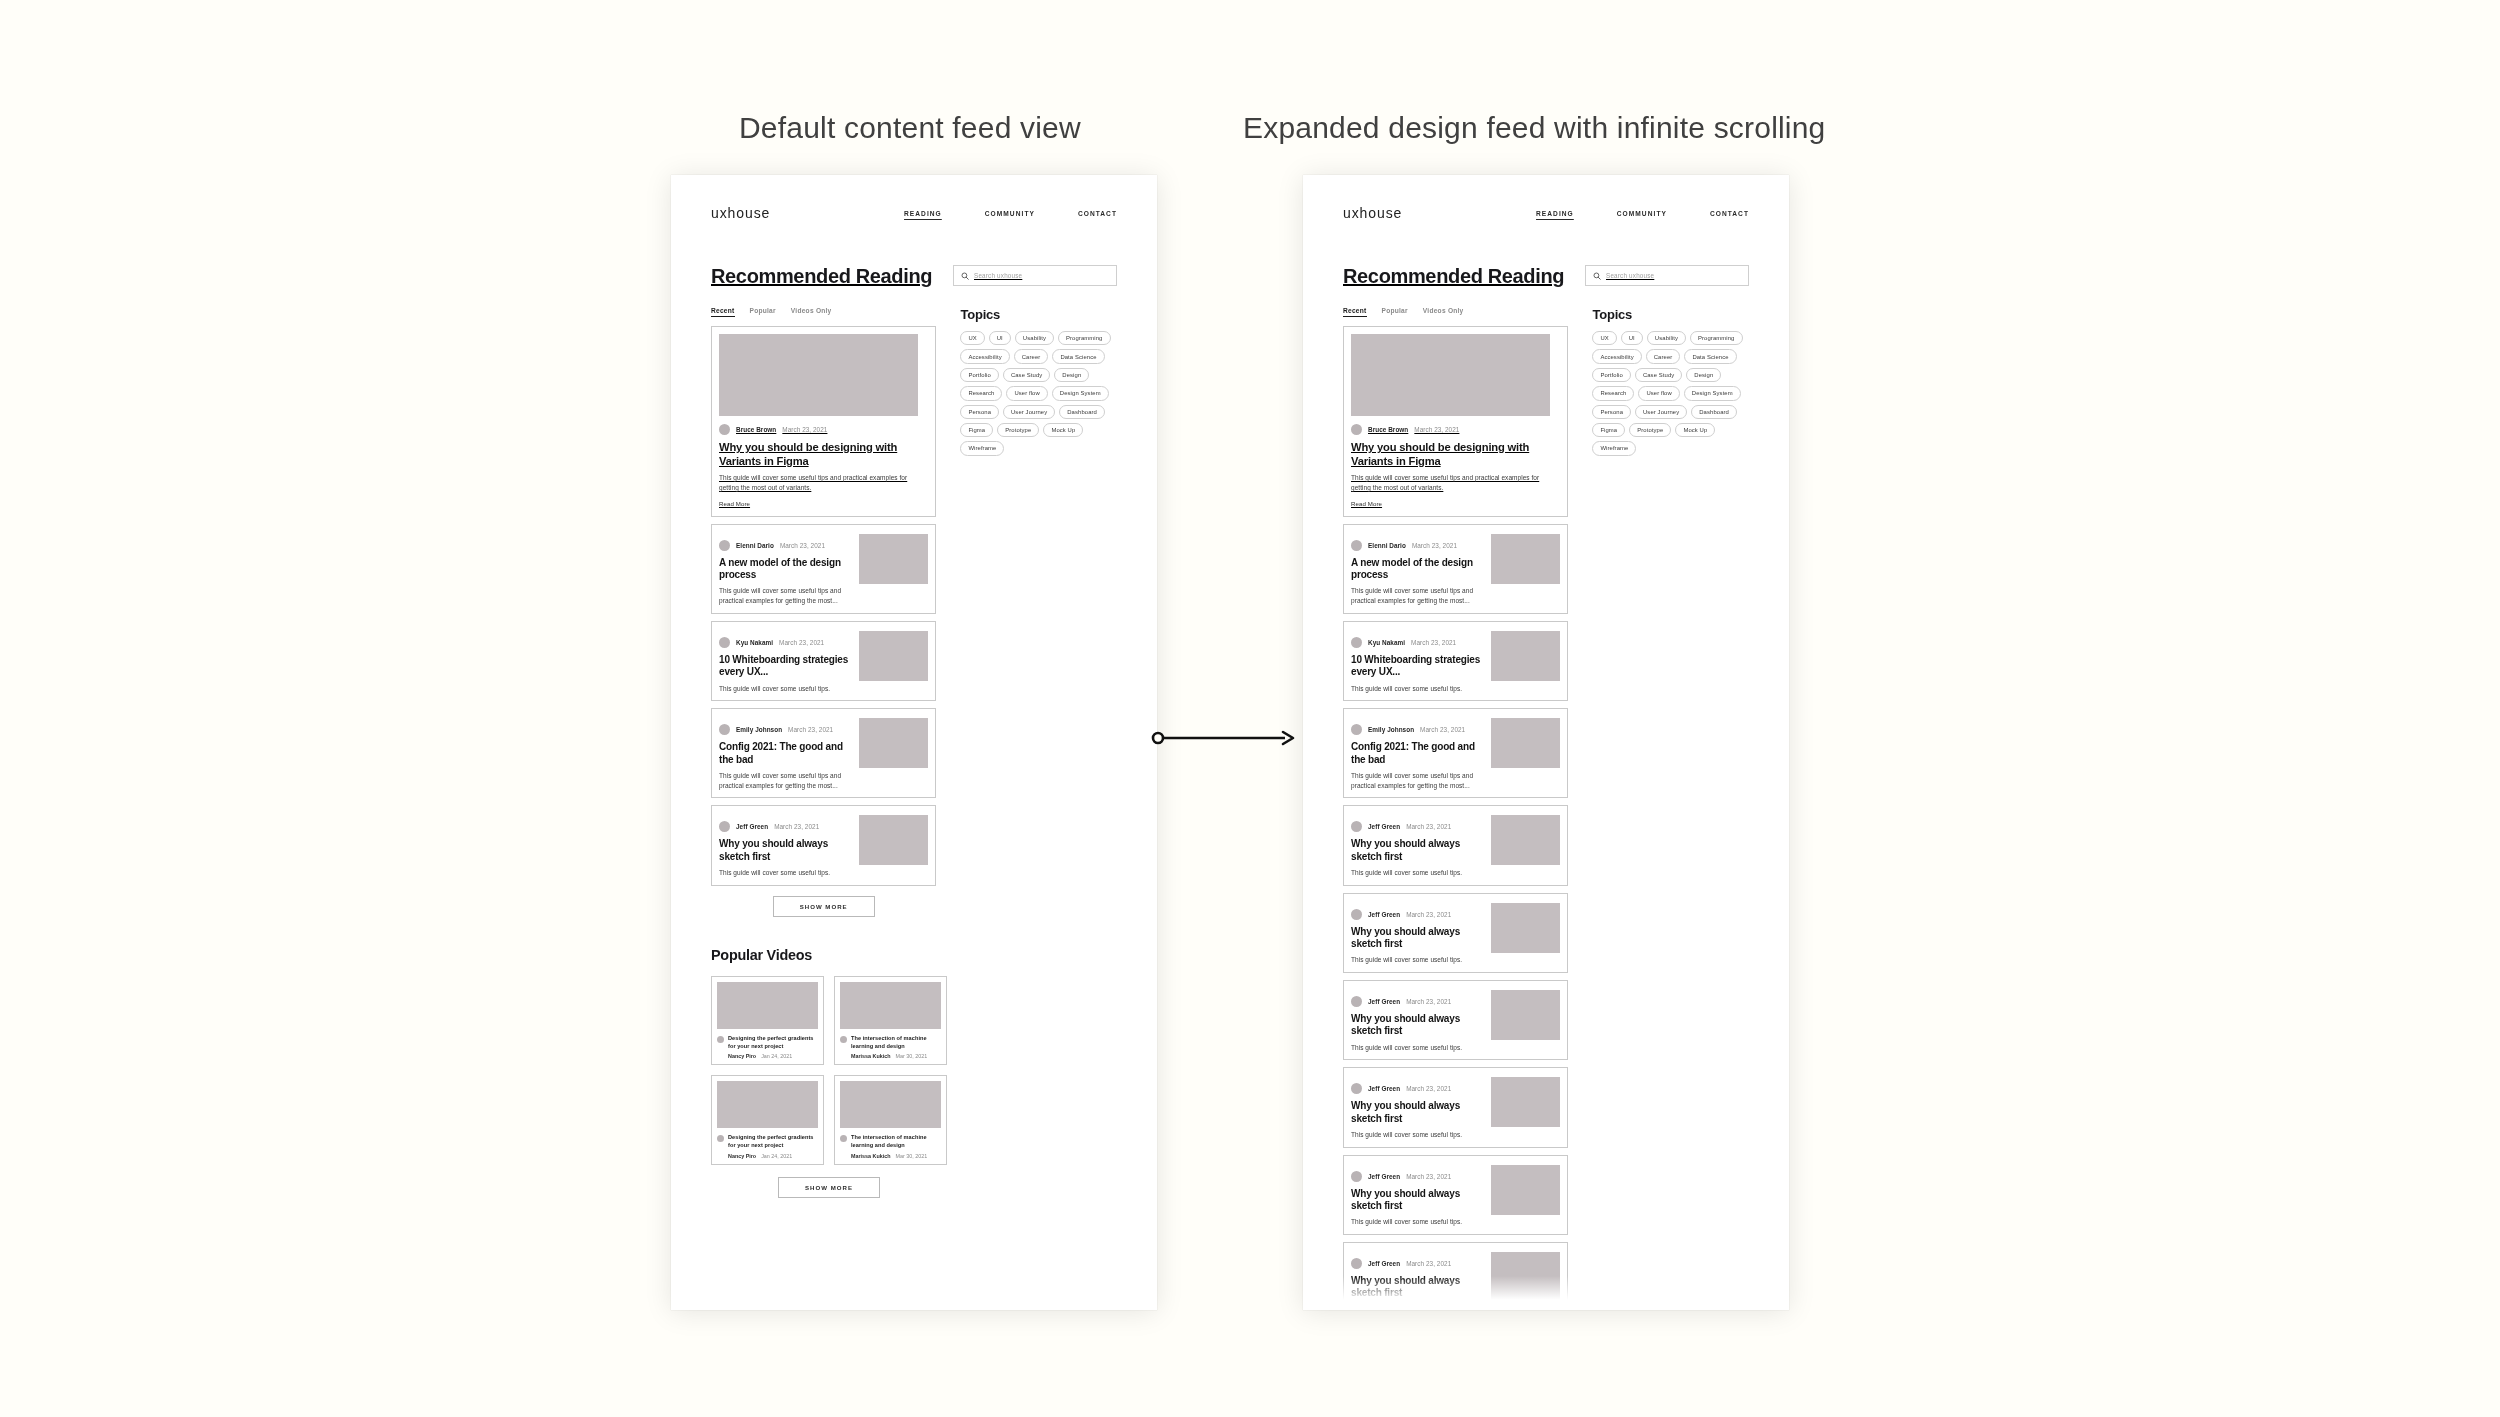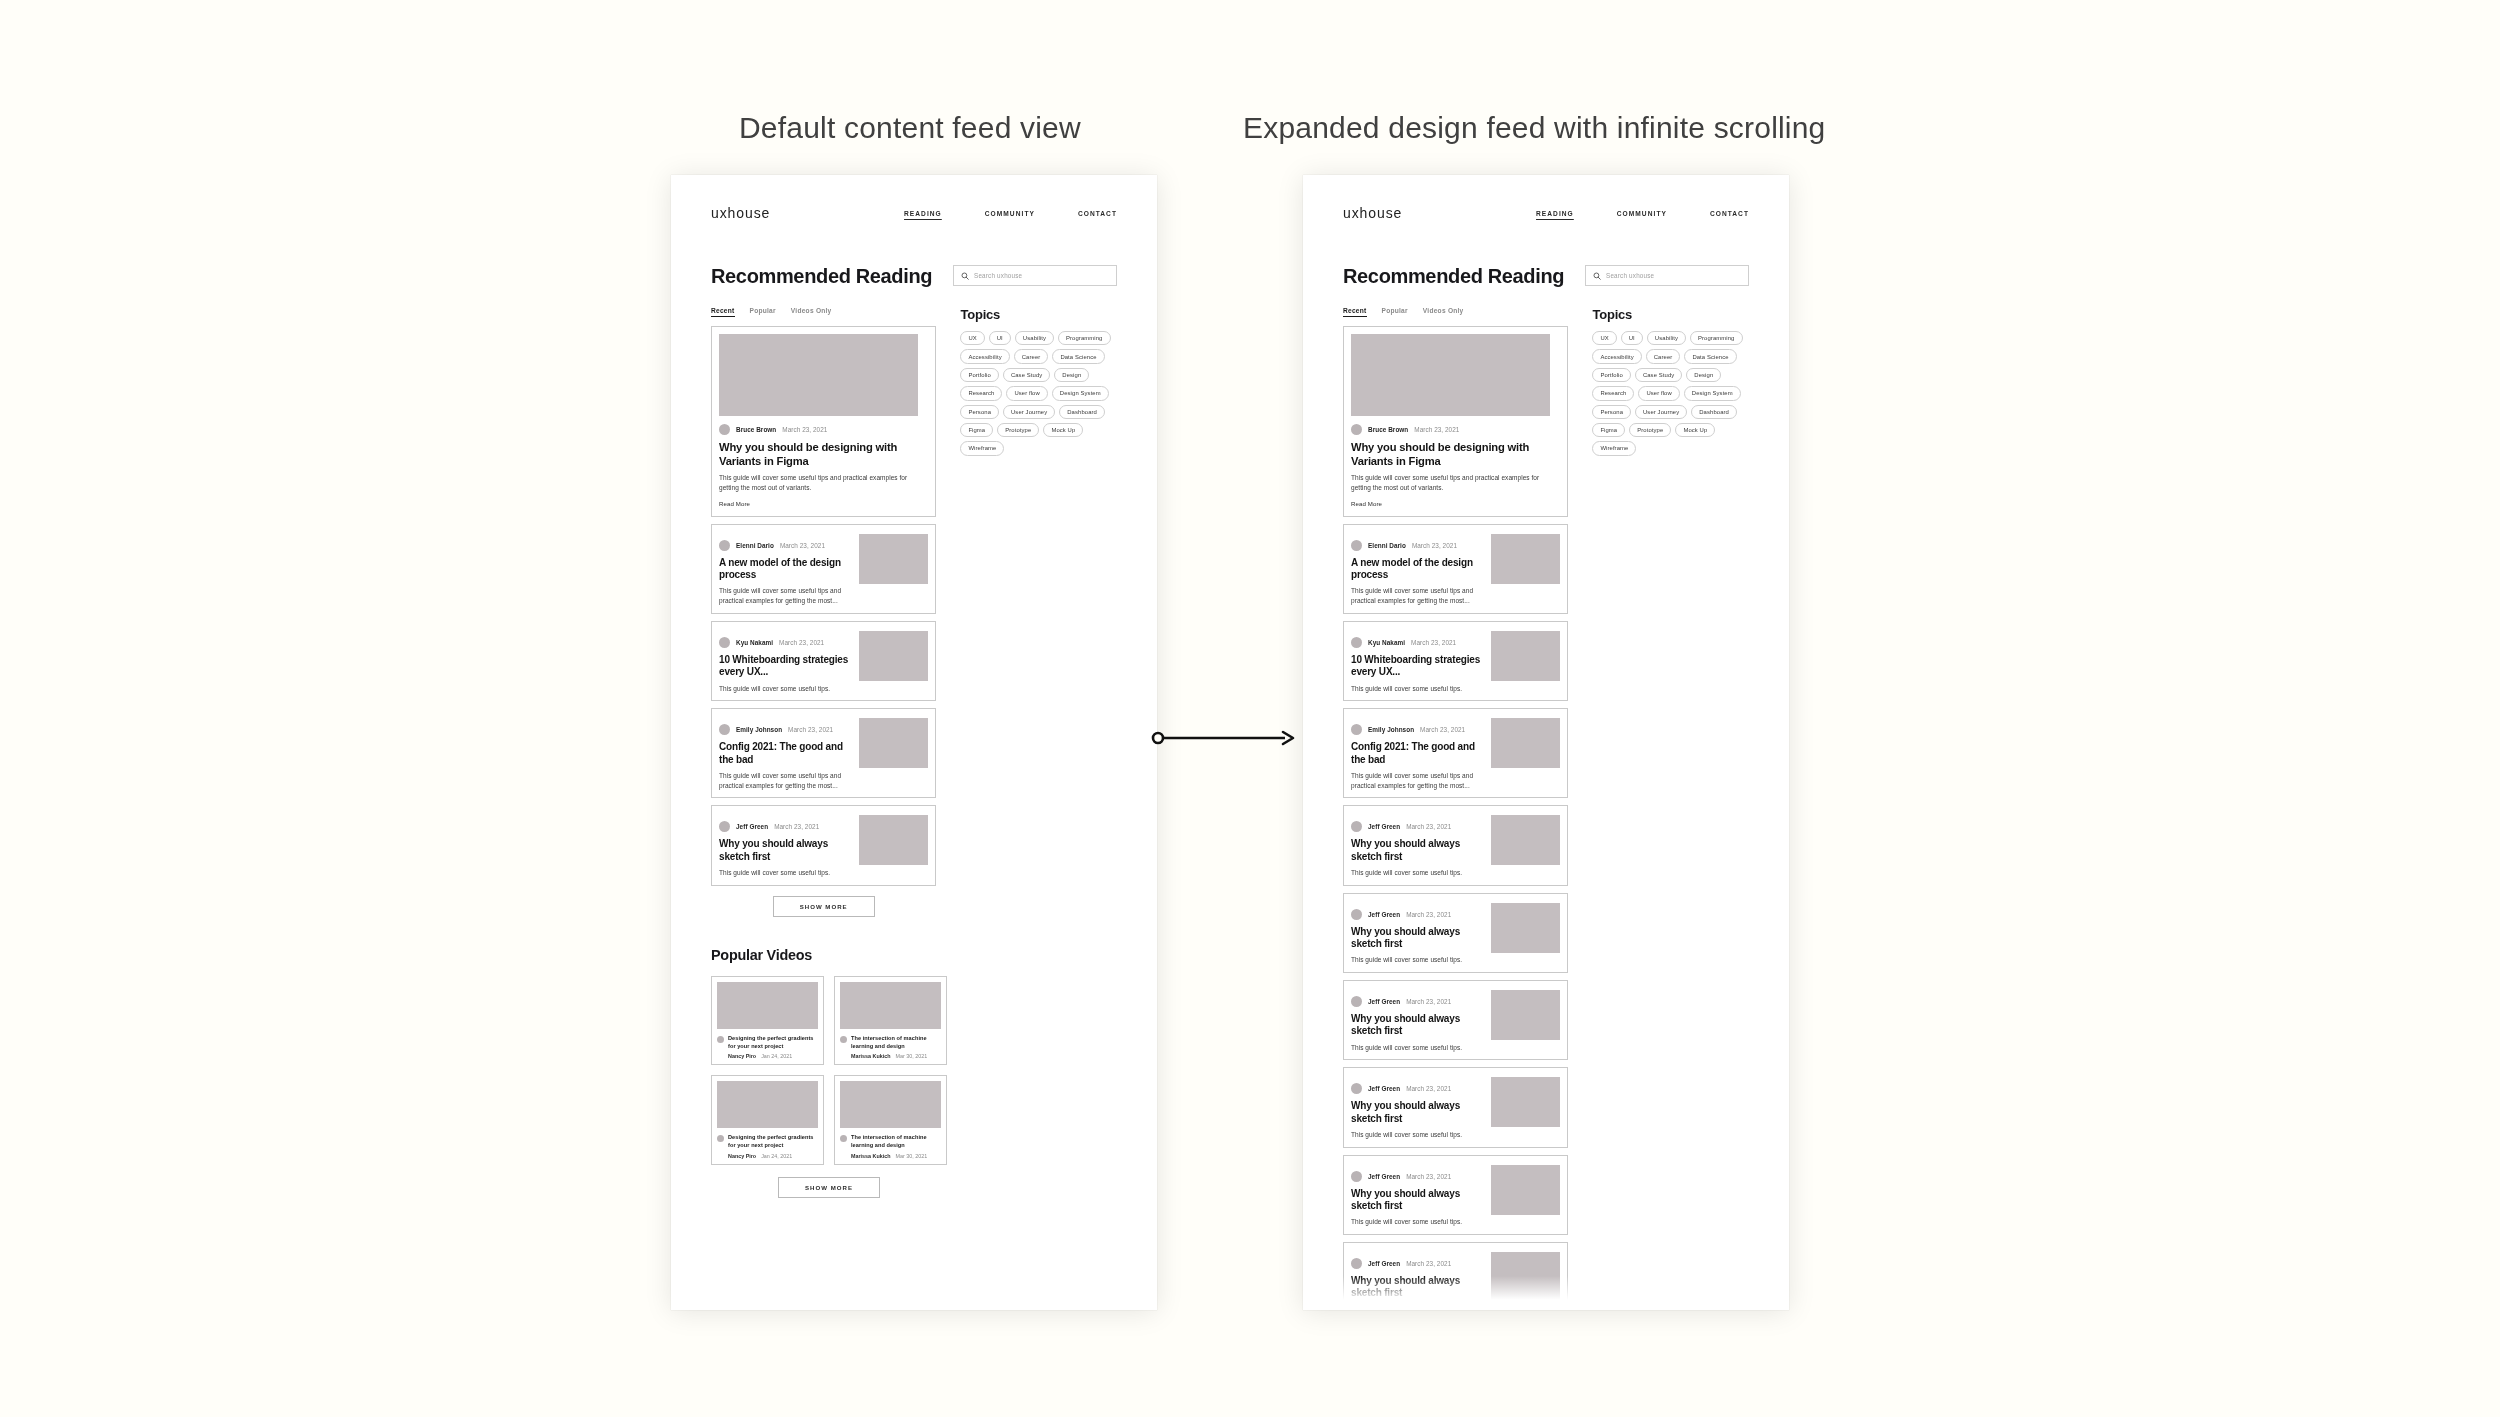--- a/index.html
+++ b/index.html
@@ -49,21 +49,21 @@
   .logo { font-size: 14px; letter-spacing: .9px; color: #222; }
   .nav { display: flex; gap: 43px; }
   .nav-link {
     font-size: 6.6px; letter-spacing: 1.05px; color: #2a2a2a;
     text-transform: uppercase; font-weight: 600; white-space: nowrap;
   }
   .nav-link.active { text-decoration: underline; text-underline-offset: 2.5px; }
 
   
   .content { padding: 38px 40px 0 40px; }
-  .top-row { display: flex; justify-content: space-between; align-items: flex-start; }
+  .top-row { display: flex; justify-content: space-between; align-items: flex-start; text-decoration: underline; }
   .page-title {
     font-size: 20px; font-weight: 700; color: #18181b; letter-spacing: -0.35px;
   }
   .search-box {
     width: 164px; height: 21px; border: 1px solid #cfcfcf; background: #fff;
     display: flex; align-items: center; gap: 5px; padding: 0 7px;
   }
   .search-icon { flex: 0 0 auto; display: block; }
   .search-ph { font-size: 6.3px; color: #a0a0a0; letter-spacing: .2px; }
 
@@ -74,21 +74,21 @@
   
   .tabs { display: flex; gap: 15px; margin-bottom: 9px; }
   .tab { font-size: 6.6px; color: #8a8a8a; font-weight: 600; letter-spacing: .25px; white-space: nowrap; padding-bottom: 2px; }
   .tab.active { color: #1a1a1a; border-bottom: 1.2px solid #1a1a1a; }
 
   
   .card {
     border: 1px solid #c9c9c9; background: #fff;
     margin-bottom: 7px; padding: 7px;
   }
-  .card.hero { padding: 7px 17px 9px 7px; }
+  .card.hero { padding: 7px 17px 9px 7px; text-decoration: underline; }
   .thumb-hero { width: 100%; height: 82px; background: #c4bec0; }
   .meta { display: flex; align-items: center; gap: 6px; margin: 8px 0 0 0; }
   .avatar { width: 11px; height: 11px; border-radius: 50%; background: #b9b3b5; flex: 0 0 auto; }
   .author { font-size: 6.4px; font-weight: 700; color: #1f1f1f; letter-spacing: .05px; white-space: nowrap; }
   .date { font-size: 6.4px; color: #8b8b8b; letter-spacing: .05px; white-space: nowrap; }
   .card-title {
     font-size: 11.2px; font-weight: 700; color: #141414; line-height: 1.22;
     margin-top: 6px; letter-spacing: -0.18px;
   }
   .card-excerpt {

